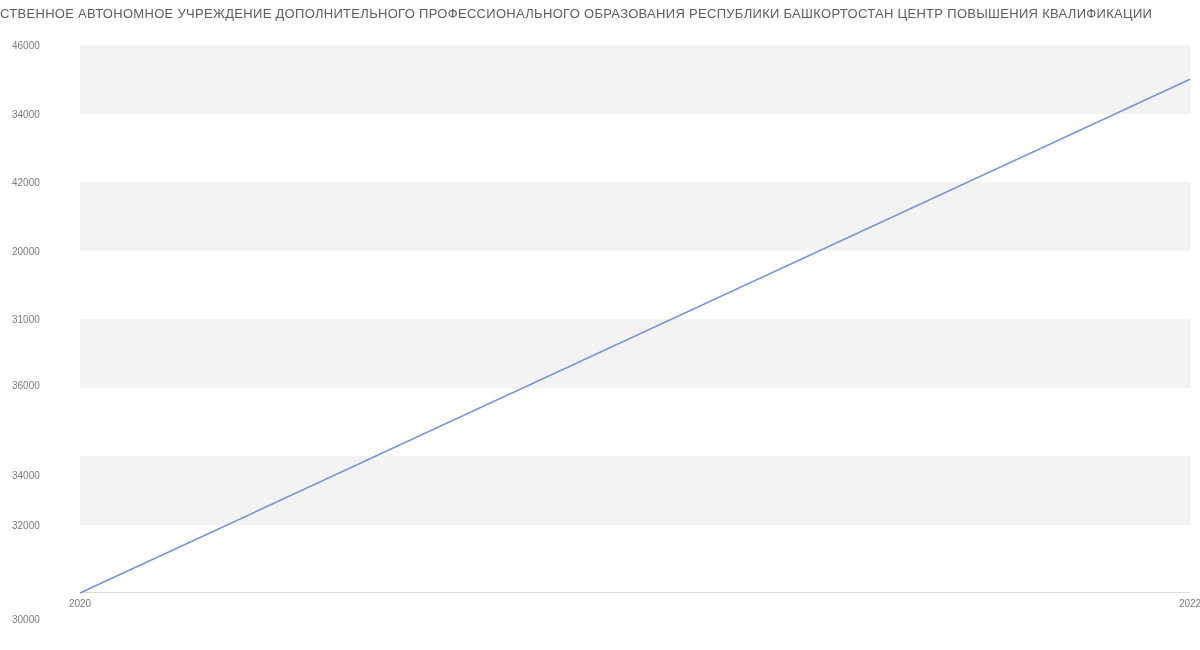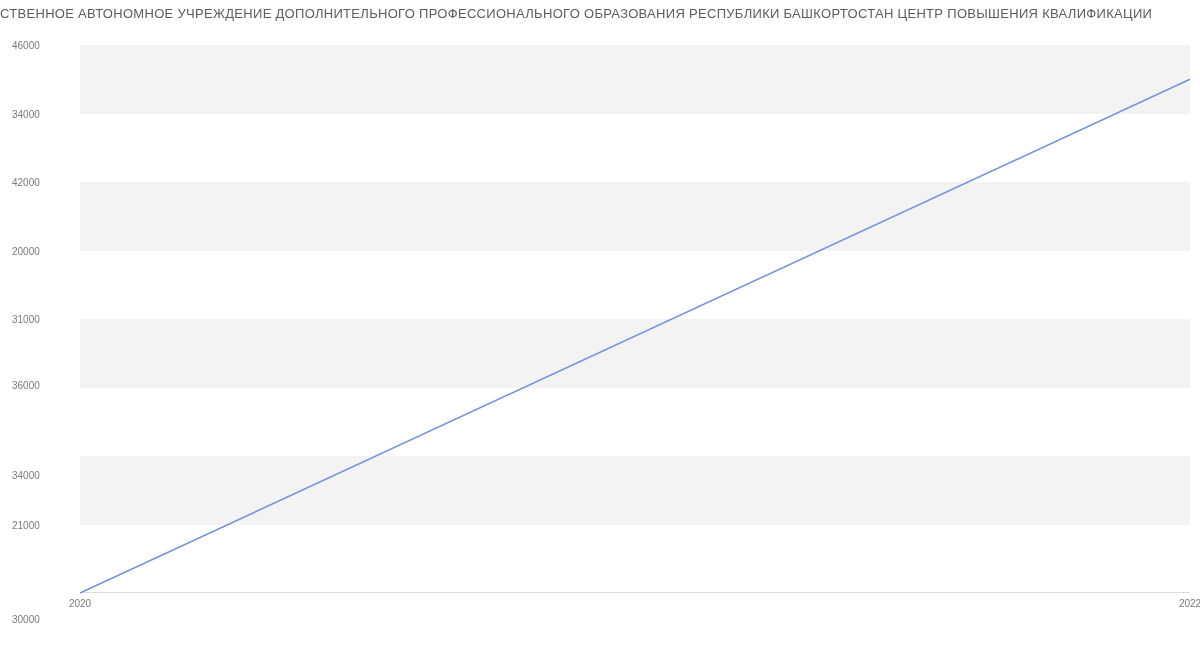--- a/index.html
+++ b/index.html
@@ -90,21 +90,21 @@
     <div class="grid-band" style="top: 411px; height: 68.5px;"></div>
       <div class="grid-band" style="top: 274px; height: 68.5px;"></div>
       <div class="grid-band" style="top: 137px; height: 68.5px;"></div>
       <div class="grid-band" style="top: 0px; height: 68.5px;"></div>
       <svg class="line-layer" id="line-layer" preserveAspectRatio="none" viewBox="0 0 1110 548">
         <path d="M0 548 L1110 34.25" class="series-line" style="stroke: rgb(121, 147, 217);"></path>
       </svg>
   </div>
 
 <div class="y-tick" style="top: 619px;">30000</div>
-    <div class="y-tick" style="top: 524.5px;">21000</div>
+    <div class="y-tick" style="top: 524.5px;">32000</div>
     <div class="y-tick" style="top: 475px;">34000</div>
     <div class="y-tick" style="top: 385px;">36000</div>
     <div class="y-tick" style="top: 319px;">31000</div>
     <div class="y-tick" style="top: 250.5px;">20000</div>
     <div class="y-tick" style="top: 182px;">42000</div>
     <div class="y-tick" style="top: 113.5px;">34000</div>
     <div class="y-tick" style="top: 45px;">46000</div>
     <div class="x-tick" style="left: 80px;">2020</div>
     <div class="x-tick" style="left: 1190px;">2022</div>
   </div>

